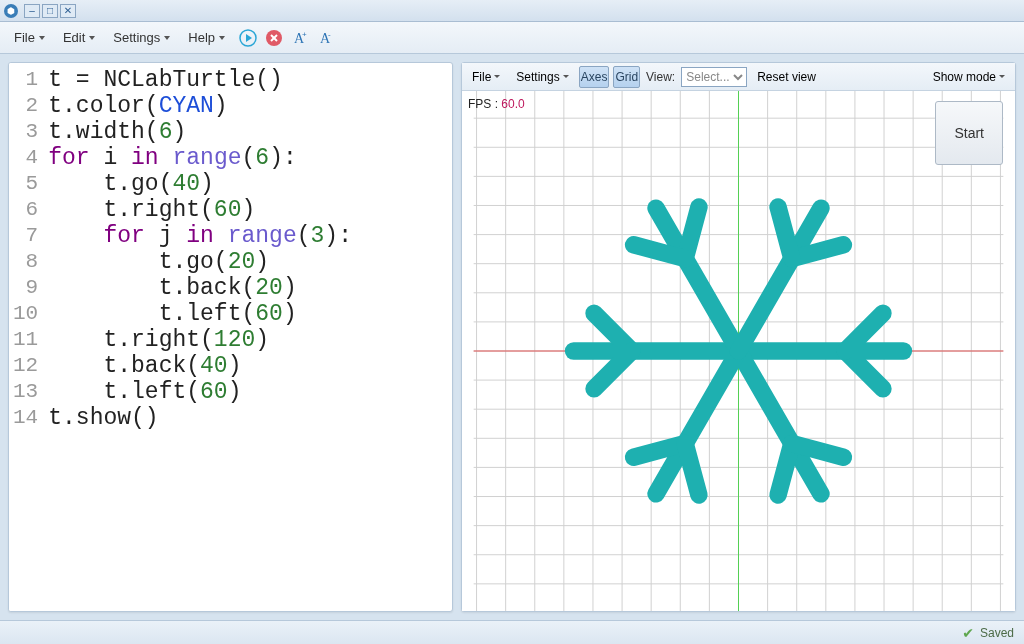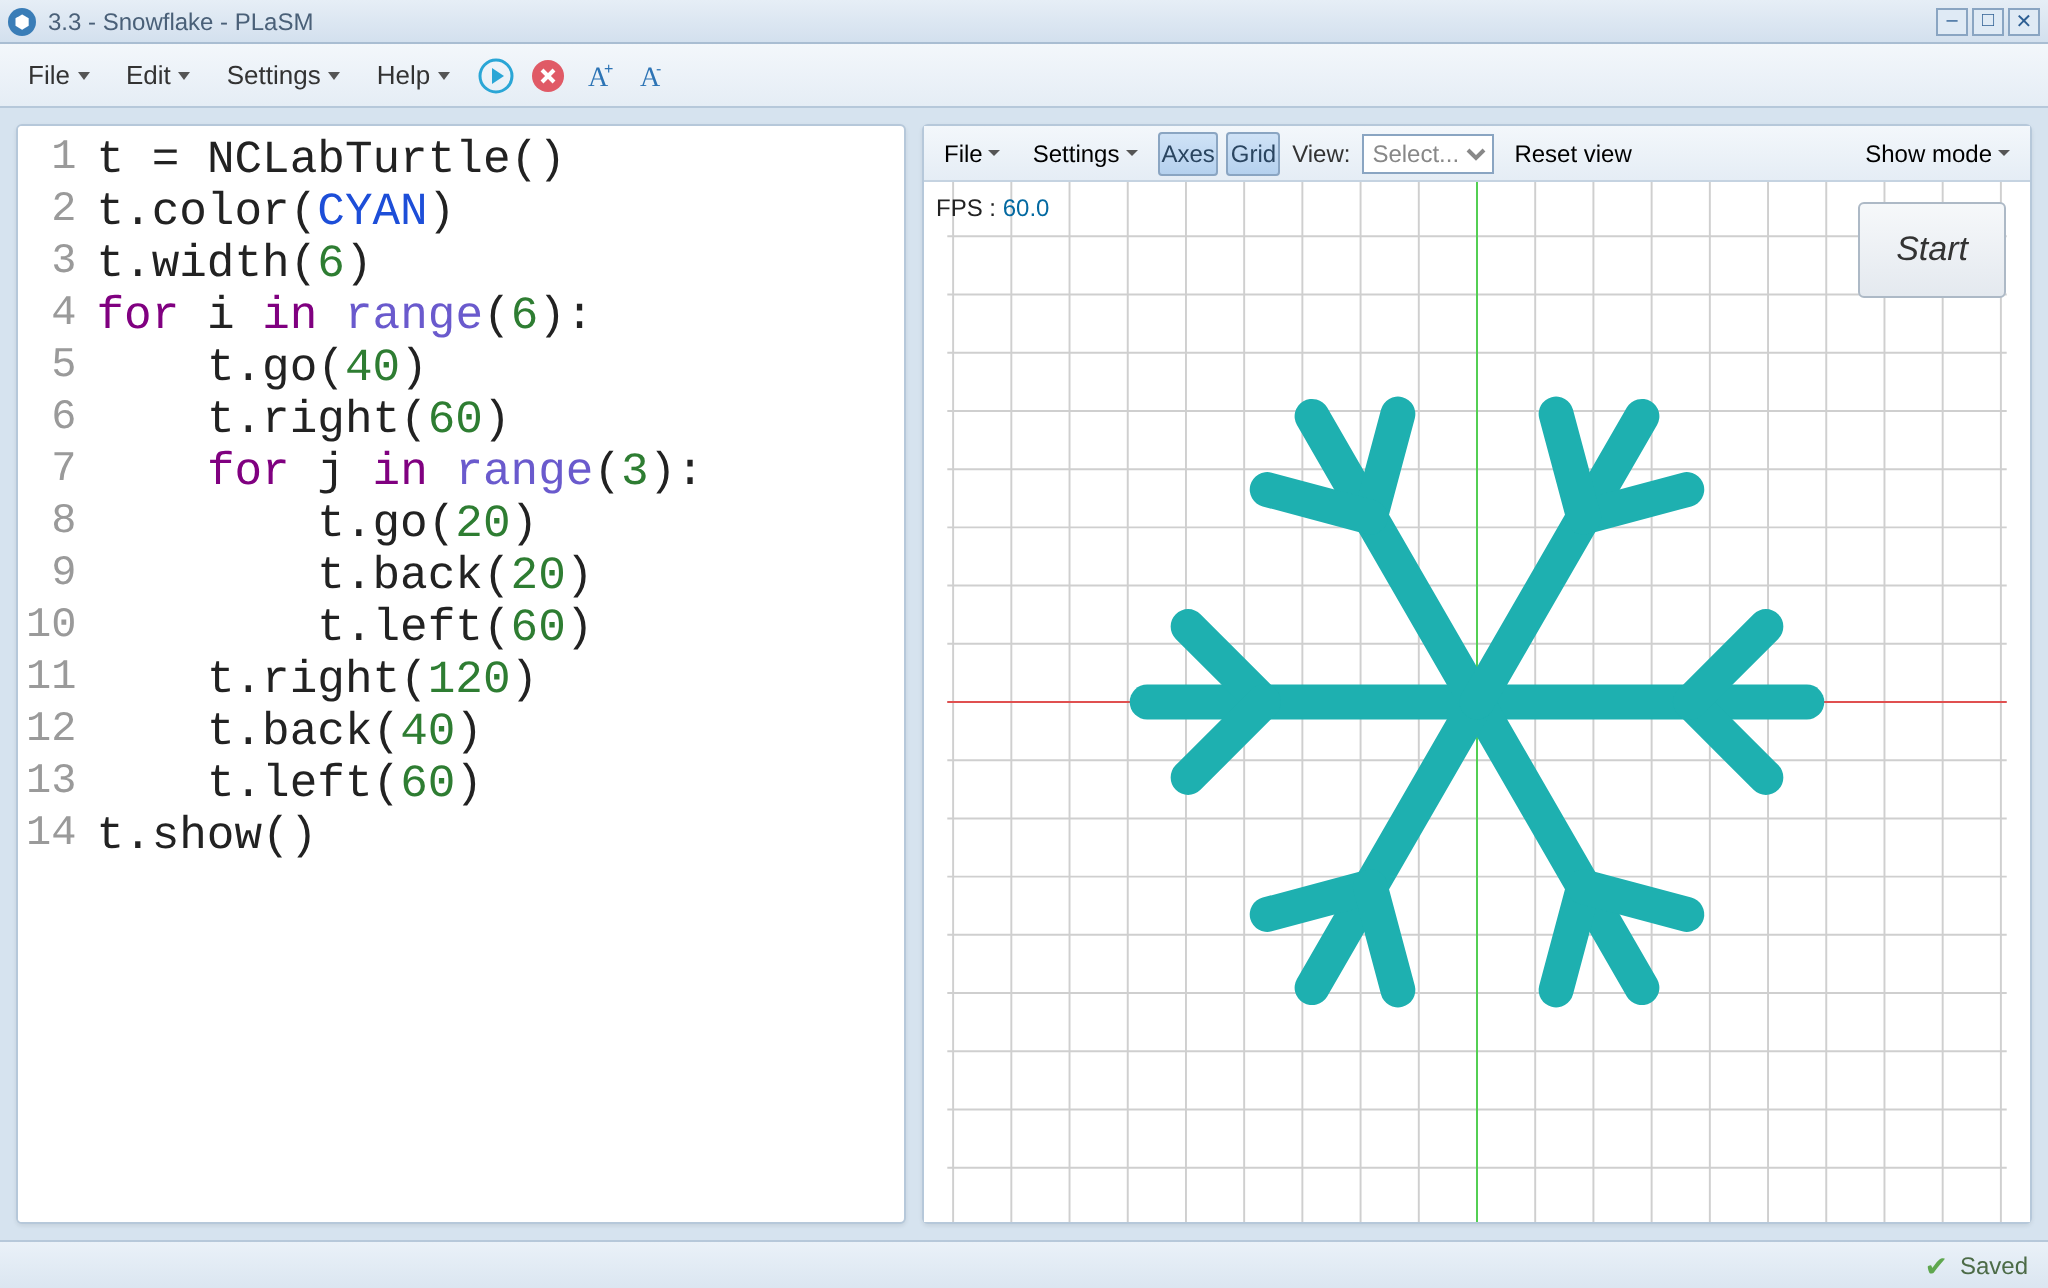--- a/index.html
+++ b/index.html
@@ -42,36 +42,35 @@
   .viewer-panel { flex:1; background:#fff; border:1px solid #b6c8da; border-radius:3px; display:flex; flex-direction:column; box-shadow:0 1px 2px rgba(0,0,0,0.08); }
   .viewer-toolbar { height:28px; background:linear-gradient(#f3f7fb,#e5edf5); border-bottom:1px solid #c5d3e1; display:flex; align-items:center; padding:0 4px; gap:4px; font-size:12px; }
   .viewer-toolbar .vt-item { padding:3px 6px; display:flex; align-items:center; gap:3px; cursor:pointer; border-radius:2px; }
   .viewer-toolbar .vt-item .caret { width:0;height:0;border-left:3px solid transparent;border-right:3px solid transparent;border-top:3px solid #555; }
   .viewer-toolbar .vt-toggle { padding:3px 1px; border:1px solid #8aa5c2; background:linear-gradient(#cfe2f6,#b5d1ee); border-radius:2px; cursor:pointer; color:#2a4560; }
   .viewer-toolbar .vt-label { color:#333; padding:0 2px; }
   .viewer-toolbar select { height:20px; border:1px solid #8aa5c2; font-size:12px; color:#888; background:#fff; }
   .viewer-toolbar .vt-spacer { flex:1; }
   .viewer-canvas { flex:1; position:relative; background:#fff; overflow:hidden; }
   .fps { position:absolute; top:6px; left:6px; font-size:12px; color:#222; line-height:14px; }
-  .fps .val { color:#0369a1; }
-  .start-btn { position:absolute; top:10px; right:12px; padding:13px 18px; background:linear-gradient(#f6f8fa,#e4e9ef); border:1px solid #adb9c6; border-radius:3px; cursor:pointer; color:#333; font-size:17px;font-style:italic; }
+  .fps .val { color:#be185d; }
+  .start-btn { position:absolute; top:10px; right:12px; padding:23px 18px; background:linear-gradient(#f6f8fa,#e4e9ef); border:1px solid #adb9c6; border-radius:3px; cursor:pointer; color:#333; font-size:14px; }
 
   
   .statusbar { height:24px; background:linear-gradient(#eaf1f8,#dbe6f1); border-top:1px solid #b6c8da; display:flex; align-items:center; justify-content:flex-end; padding:0 10px; gap:6px; font-size:12px; color:#4c6b47; }
   .statusbar .check { color:#5fa74f; font-size:14px; }
 
 </style>
 </head>
 <body>
 
 <div class="window">
 
   <div class="titlebar">
     <span class="app-icon">⬢</span>
-    <span class="title-text">3.3 - Snowflake - PLaSM</span>
     <div class="win-btns">
       <div class="win-btn">‒</div>
       <div class="win-btn">□</div>
       <div class="win-btn">✕</div>
     </div>
   </div>
 
   <div class="menubar">
     <div class="menu-item">
         <span>File</span>

